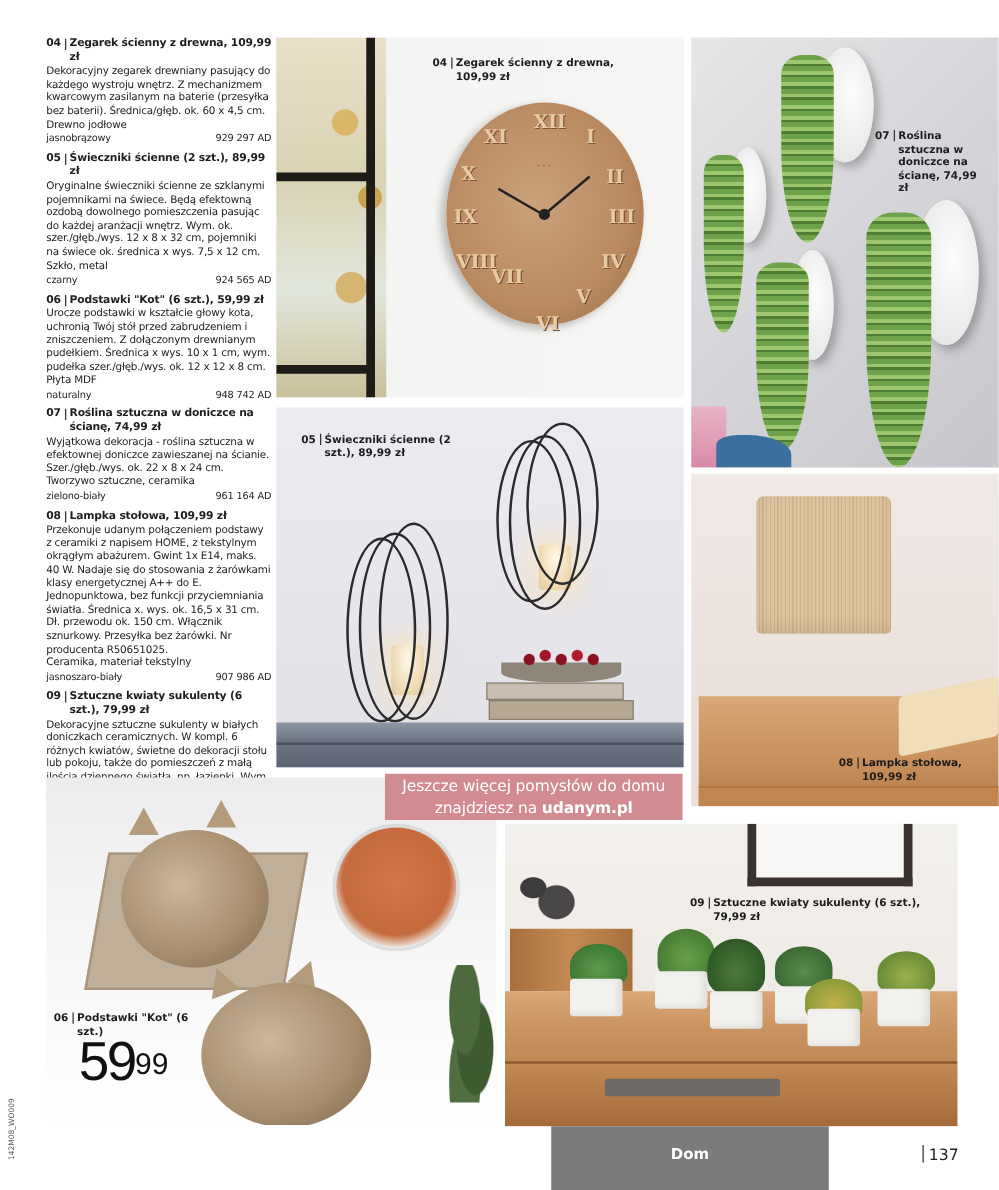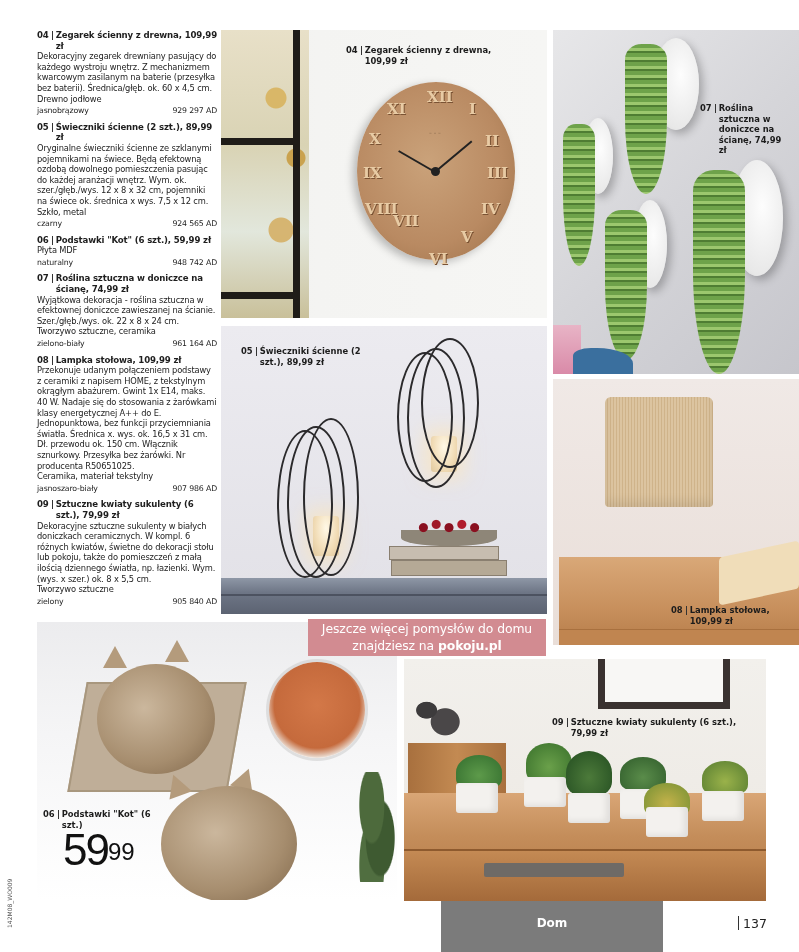--- a/index.html
+++ b/index.html
@@ -119,20 +119,21 @@
     <div class="item-meta">
         <span>czarny</span>
         <span>924 565 AD</span>
       </div>
   </div>
   <div class="item">
     <div class="item-title">
         <span class="num">06</span>
         <span class="ttl">Podstawki "Kot" (6 szt.), 59,99 zł</span>
       </div>
+    <div class="item-desc">Urocze podstawki w kształcie głowy kota, uchronią Twój stół przed zabrudzeniem i zniszczeniem. Z dołączonym drewnianym pudełkiem. Średnica x wys. 10 x 1 cm, wym. pudełka szer./głęb./wys. ok. 12 x 12 x 8 cm.</div>
     <div class="item-desc">Płyta MDF</div>
     <div class="item-meta">
         <span>naturalny</span>
         <span>948 742 AD</span>
       </div>
   </div>
   <div class="item">
     <div class="item-title">
         <span class="num">07</span>
         <span class="ttl">Roślina sztuczna w doniczce na ścianę, 74,99 zł</span>
@@ -268,21 +269,21 @@
   <div class="plantleaf"></div>
   <div class="cap" style="left:6px;top:187px;width:110px">
     <span class="num">06</span>
       <span>Podstawki "Kot" (6 szt.)</span>
   </div>
   <div class="bigprice"><span>59</span><sup>99</sup></div>
 </div>
 
 <div class="promo">
   <div>Jeszcze więcej pomysłów do domu</div>
-  <div><span>znajdziesz na </span><b>pokoju.pl</b></div>
+  <div><span>znajdziesz na </span><b>udanym.pl</b></div>
 </div>
 
 <div class="panel" id="p-succ">
   <div class="frame"></div>
   <div class="sculpt"></div>
   <div class="woodblock"></div>
   <div class="desk">
     <div class="front"></div>
     <div class="handle"></div>
   </div>

